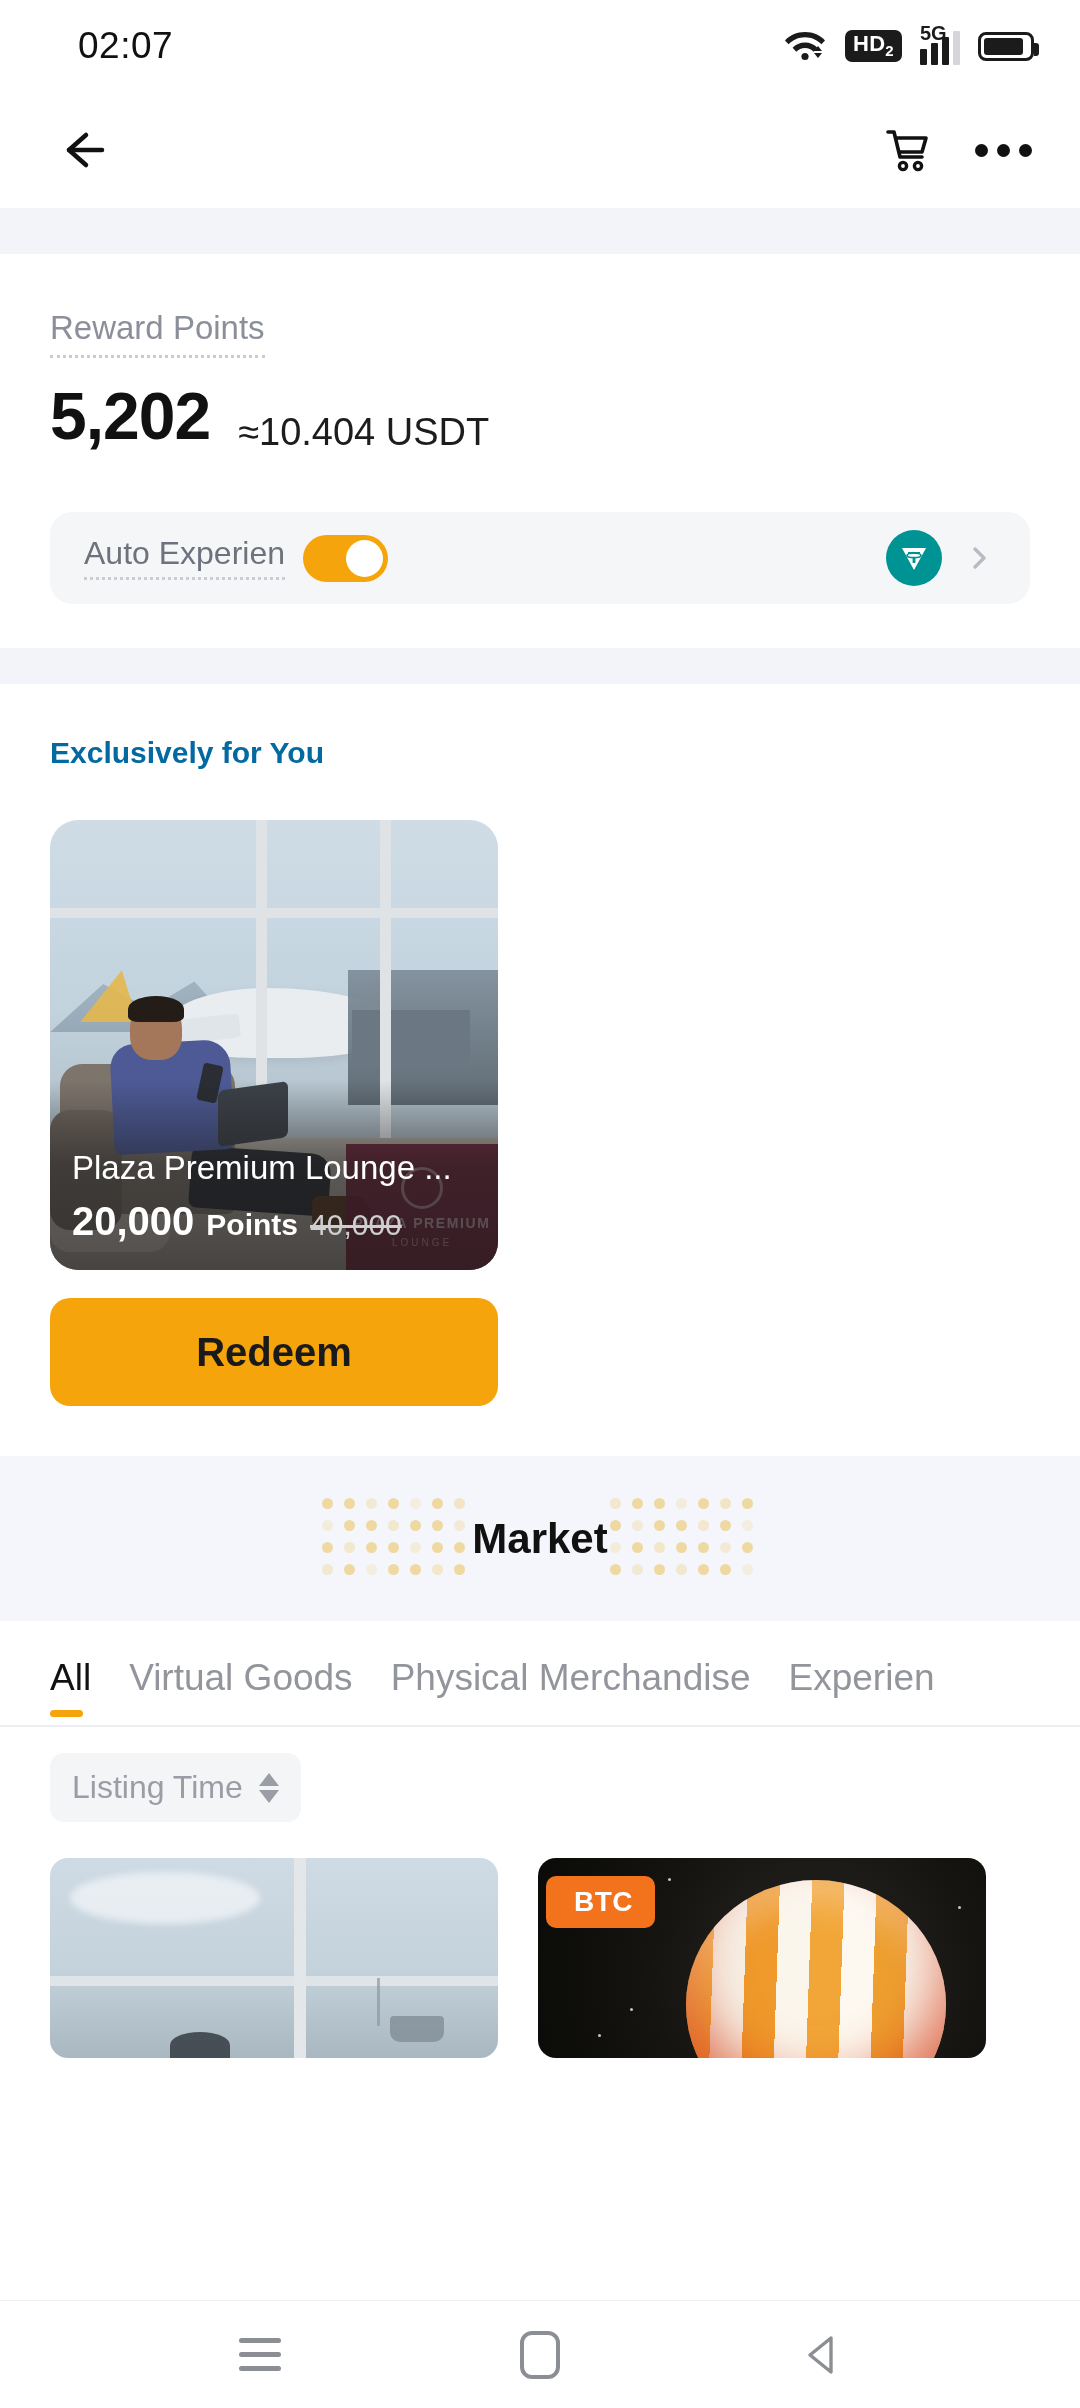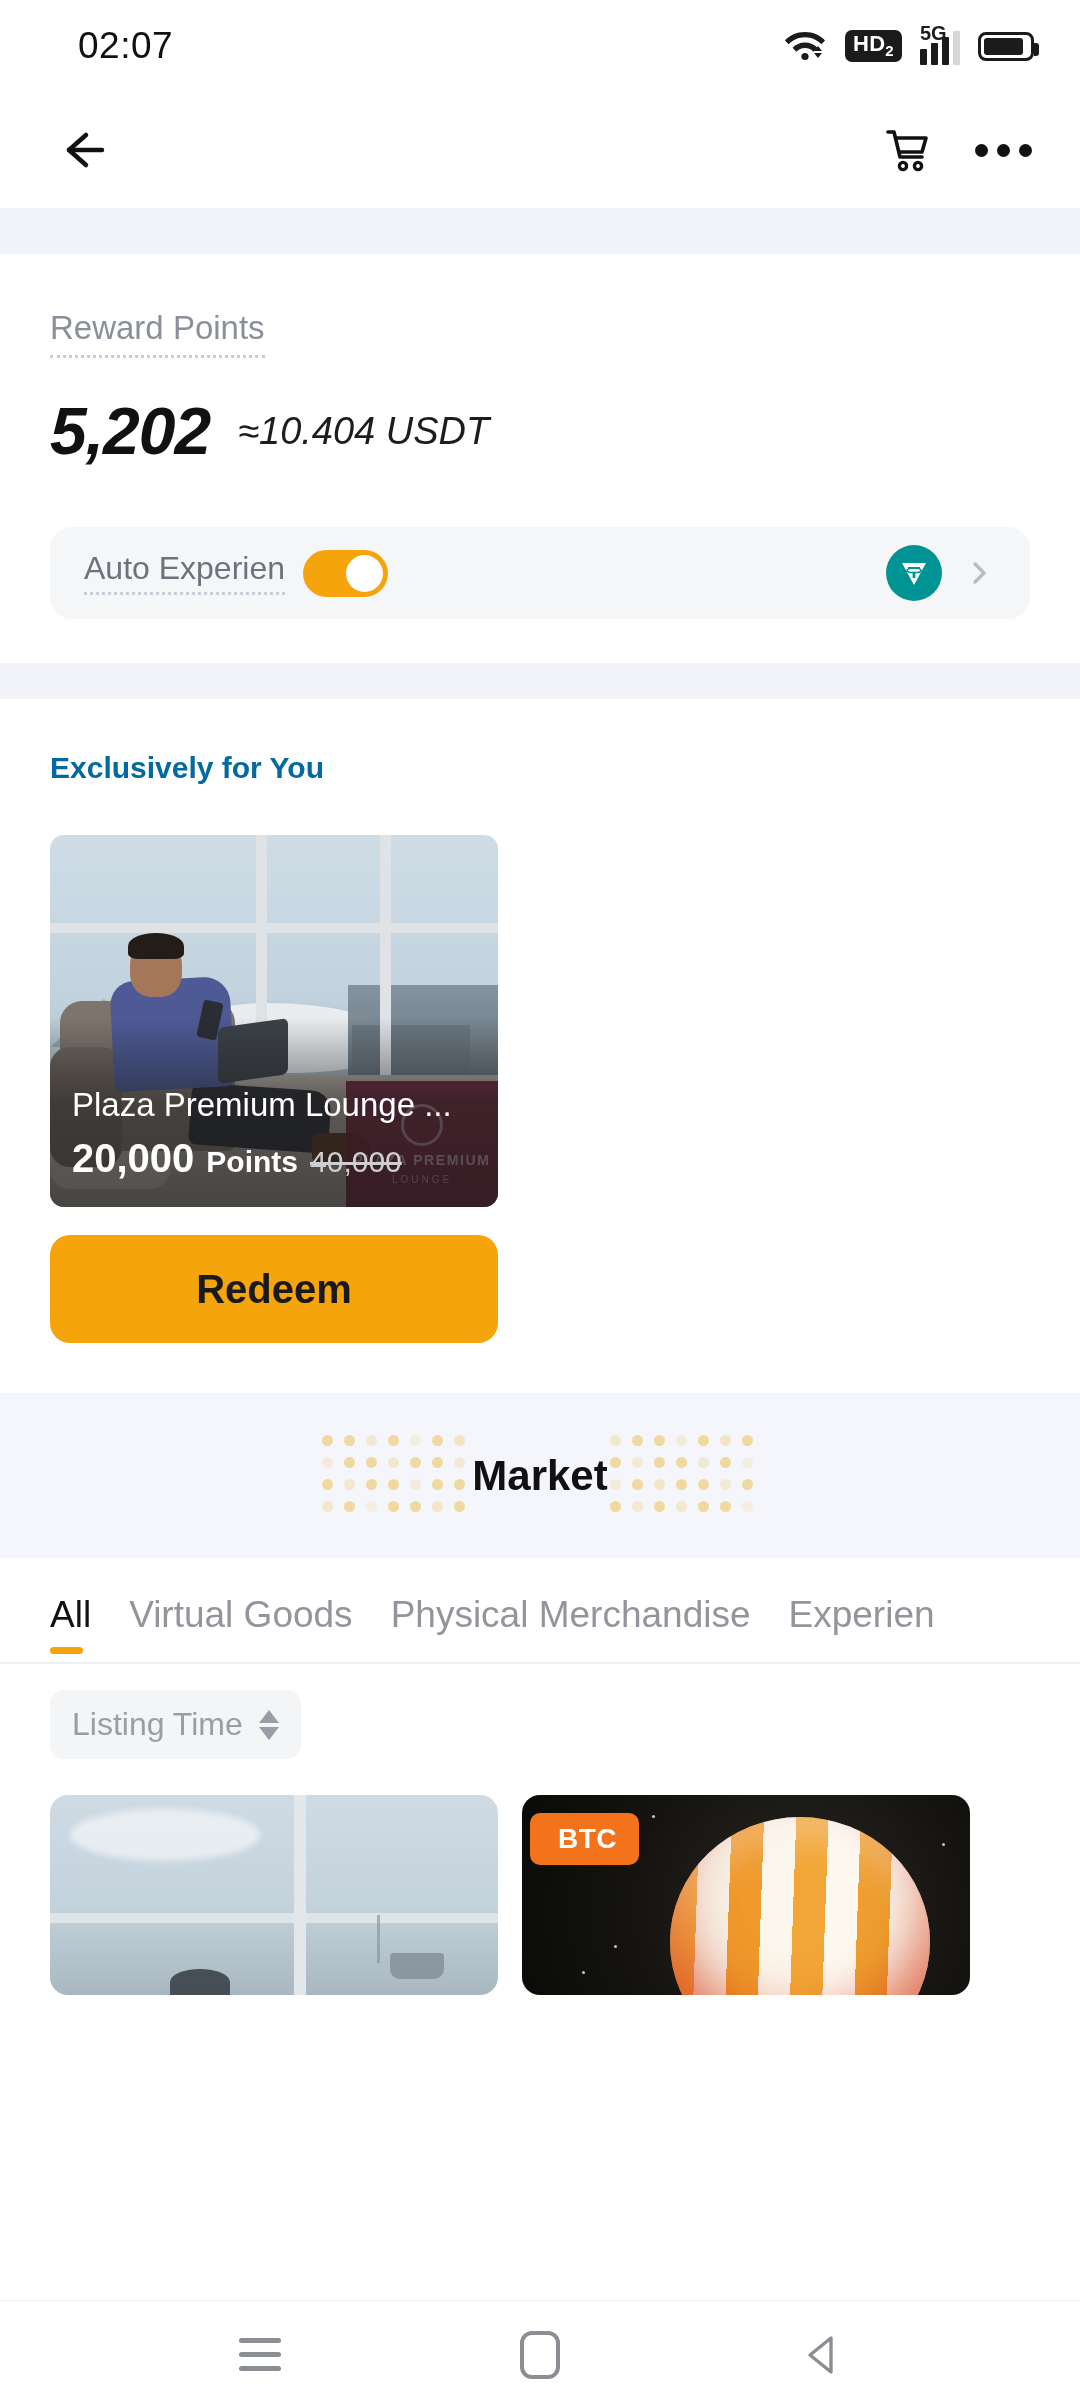--- a/index.html
+++ b/index.html
@@ -59,21 +59,21 @@
 
   
   .points-card {
     background:#fff; border-radius:26px 26px 0 0; padding:56px 50px 44px;
   }
   .dotted-label {
     font-size:33px; color:#8b8f99; font-weight:400;
     border-bottom:3px dotted #c9ccd4; display:inline-block;
     padding-bottom:9px; line-height:1.1;
   }
-  .points-row { display:flex; align-items:center; margin-top:35px;font-style:italic; }
+  .points-row { display:flex; align-items:flex-end; margin-top:20px; }
   .points-value { font-size:66px; font-weight:700; color:#111; letter-spacing:-1px; }
   .points-usdt { font-size:38px; color:#1d1d1f; margin-left:28px; font-weight:400; }
 
   .cashback-row {
     margin-top:58px; background:#f5f6f8; border-radius:22px;
     height:92px; display:flex; align-items:center; padding:0 36px 0 34px;
     cursor:pointer;
   }
   .cashback-label {
     font-size:32px; color:#6e727c;
@@ -93,21 +93,21 @@
     display:flex; align-items:center; justify-content:center;
   }
   .usdt-coin svg { width:36px; height:36px; display:block; }
   .chev { width:30px; height:30px; display:block; }
 
   
   .exclusive { background:#fff; padding:52px 50px 0; }
   .sec-title { font-size:30px; font-weight:700; color:#0369a1; }
 
   .promo-card {
-    margin-top:50px; width:448px; height:372px; border-radius:14px;
+    margin-top:50px; width:448px; height:450px; border-radius:28px;
     overflow:hidden; position:relative;
   }
   .promo-bg { position:absolute; inset:0; }
   
   .ph-sky { position:absolute; inset:0; background:linear-gradient(180deg,#cfdce6 0%,#c2d3de 42%,#b7c6d0 60%,#8d9aa2 100%); }
   .ph-mount { position:absolute; left:0; top:150px; width:190px; height:62px;
     background:linear-gradient(180deg,#9fb0bd,#8fa2b0); clip-path:polygon(0 100%,28% 22%,52% 62%,76% 18%,100% 100%); opacity:.85; }
   .ph-plane { position:absolute; left:115px; top:168px; width:235px; height:70px;
     background:#e9edf0; border-radius:46% 60% 50% 40%/60% 60% 40% 40%; box-shadow:0 4px 10px rgba(0,0,0,.08); }
   .ph-plane2 { position:absolute; left:100px; top:198px; width:90px; height:24px;
@@ -203,21 +203,21 @@
     display:inline-flex; align-items:center; gap:16px; background:#f4f5f7;
     border-radius:14px; padding:16px 22px; cursor:pointer;
   }
   .filter-label { font-size:32px; color:#9a9da5; }
   .sortico { display:flex; flex-direction:column; gap:4px; }
   .sortico i { width:0; height:0; border-left:10px solid transparent; border-right:10px solid transparent; display:block; }
   .sortico i.up { border-bottom:13px solid #9a9da5; }
   .sortico i.dn { border-top:13px solid #9a9da5; }
 
   
-  .grid { display:flex; gap:24px; padding:36px 50px 0; background:#fff; }
+  .grid { display:flex; gap:40px; padding:36px 50px 0; background:#fff; }
   .gcard { width:448px; height:200px; border-radius:18px; overflow:hidden; position:relative; }
   .gcard-a { background:linear-gradient(180deg,#cfdbe4 0%,#c4d2dc 55%,#a9b7c0 100%); }
   .ga-v { position:absolute; top:0; bottom:0; left:244px; width:12px; background:#e3e7ea; }
   .ga-h { position:absolute; left:0; right:0; top:118px; height:10px; background:#dfe4e8; }
   .ga-cloud { position:absolute; left:20px; top:14px; width:190px; height:52px;
     background:rgba(255,255,255,.55); border-radius:50%; filter:blur(3px); }
   .ga-ship { position:absolute; right:54px; bottom:16px; width:54px; height:26px;
     background:#7d8a93; border-radius:4px 4px 10px 10px; opacity:.75; }
   .ga-mast { position:absolute; right:118px; bottom:32px; width:3px; height:48px; background:#8d99a1; opacity:.7; }
   .ga-dark { position:absolute; left:120px; bottom:0; width:60px; height:26px; background:#2d3339; border-radius:50% 50% 0 0; opacity:.8; }

